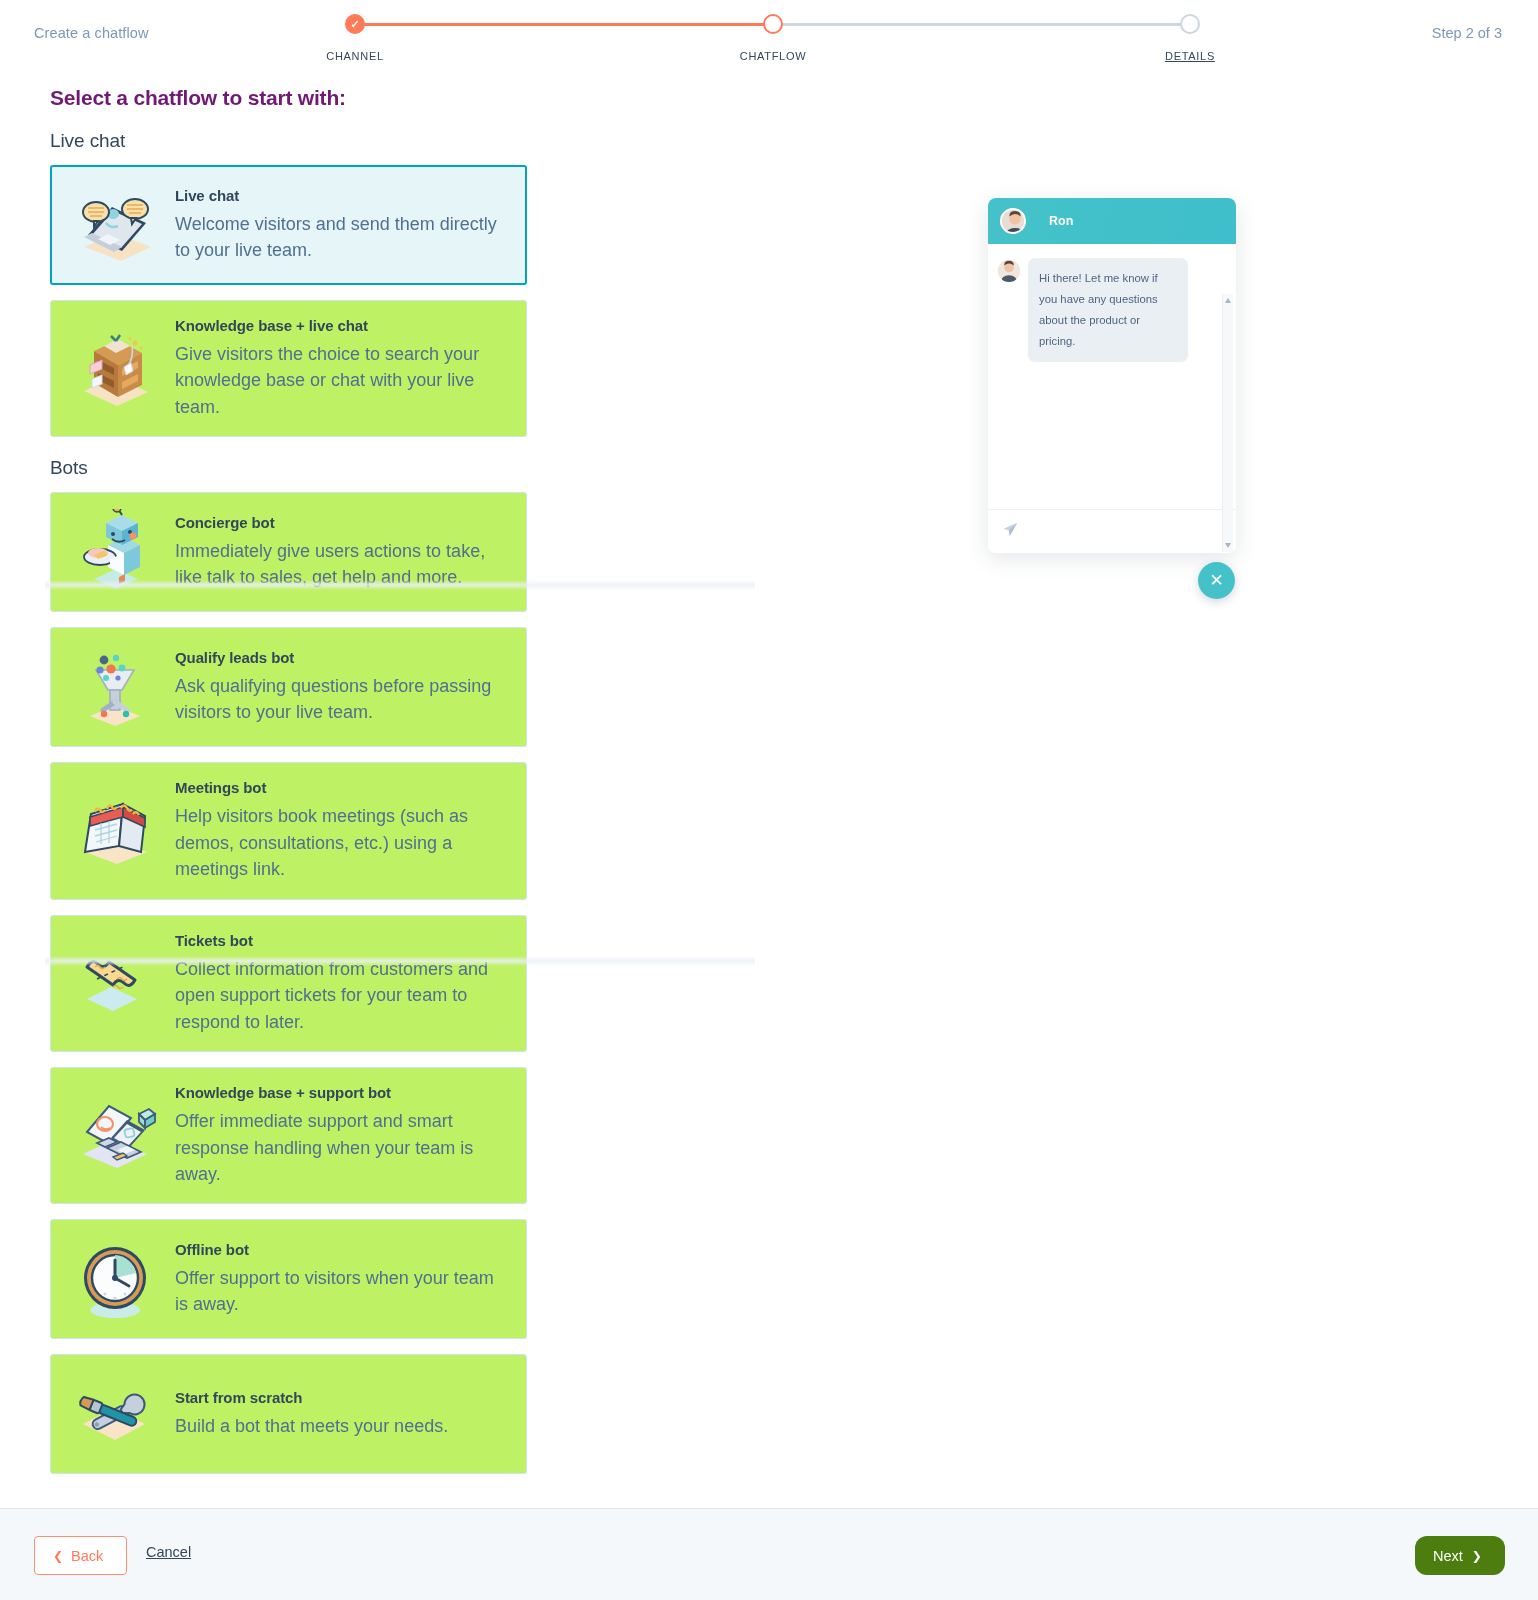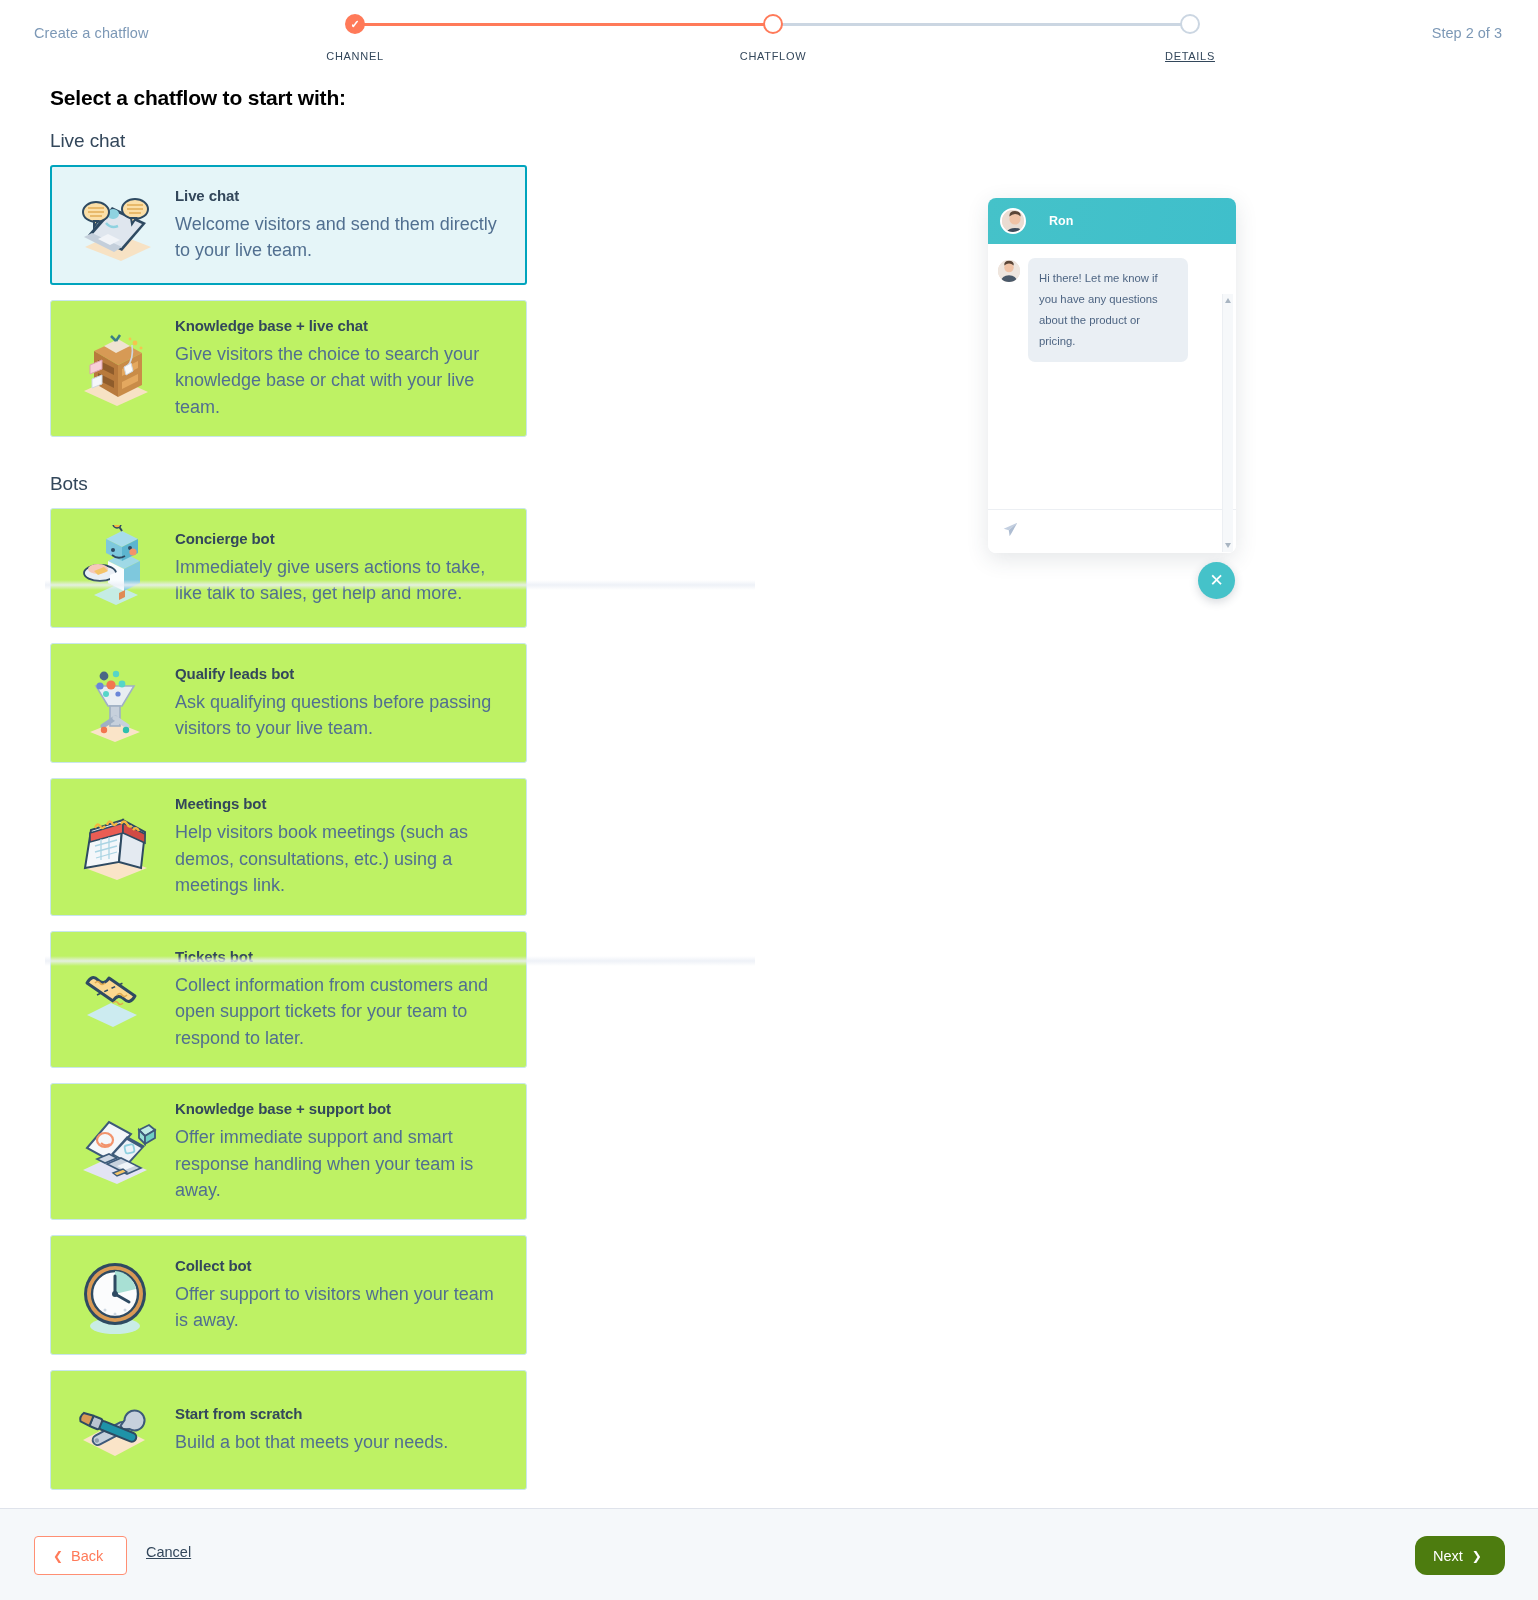--- a/index.html
+++ b/index.html
@@ -51,28 +51,28 @@
     color: #33475b; font-weight: 500;
   }
   .step.s1 { left: -20px; }
   .step.s2 { left: 398px; }
   .step.s3 { left: 815px; text-decoration: underline; }
 
   
   .content { position: absolute; top: 68px; left: 0; width: 1538px; height: 1440px; }
   .heading {
     position: absolute; left: 50px; top: 18px;
-    font-size: 21px; font-weight: 600; color: #000000; letter-spacing: -.2px;
+    font-size: 21px; font-weight: 600; color: #701a75; letter-spacing: -.2px;
   }
   .group-title {
     font-size: 19px; font-weight: 400; color: #33475b;
     margin-bottom: 13px; letter-spacing: -.1px;
   }
   .col-left { position: absolute; left: 50px; top: 62px; width: 480px; }
-  .group { margin-bottom: 36px; }
+  .group { margin-bottom: 20px; }
 
   .card {
     width: 477px; background: #bef264;
     border: 1px solid #c8e6ec; border-radius: 3px;
     display: flex; align-items: center;
     padding: 16px 18px; margin-bottom: 15px;
     cursor: pointer; position: relative;
   }
   .card.selected {
     background: #e5f5f8; border: 2px solid #00a4bd;
@@ -423,21 +423,21 @@
               <line x1="44" y1="42" x2="58" y2="50" stroke="#2e4a62" stroke-width="3" stroke-linecap="round"></line>
               <circle cx="44" cy="42" r="3" fill="#2e4a62"></circle>
               <g fill="#cfd8e2">
                   <circle cx="34" cy="58" r="1.5"></circle>
                   <circle cx="44" cy="62" r="1.5"></circle>
                   <circle cx="54" cy="58" r="1.5"></circle>
                 </g>
             </svg>
           </div>
           <div class="ctext">
-            <div class="ctitle">Collect bot</div>
+            <div class="ctitle">Offline bot</div>
             <div class="cdesc">Offer support to visitors when your team is away.</div>
           </div>
         </div>
 
         <div class="card">
           <div class="thumb">
             <svg width="88" height="80" viewBox="0 0 88 80">
               <polygon points="12,50 42,34 74,50 44,66" fill="#fae4c8"></polygon>
               <g transform="rotate(-28 44 42)">
                 <rect x="20" y="36" width="38" height="10" rx="5" fill="#c6d0dc" stroke="#3d5a7a" stroke-width="2"></rect>

